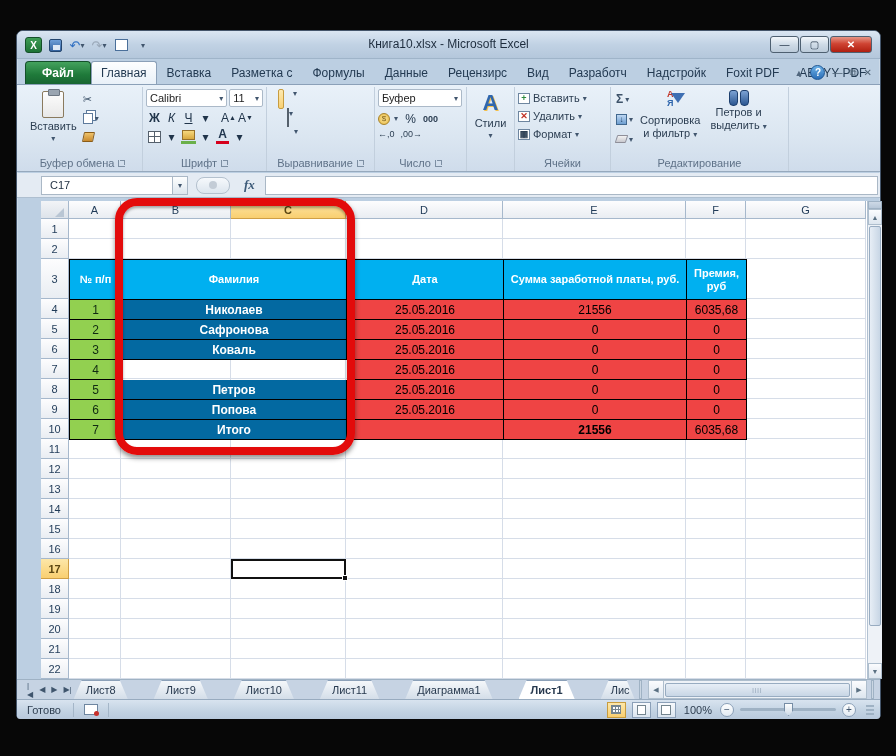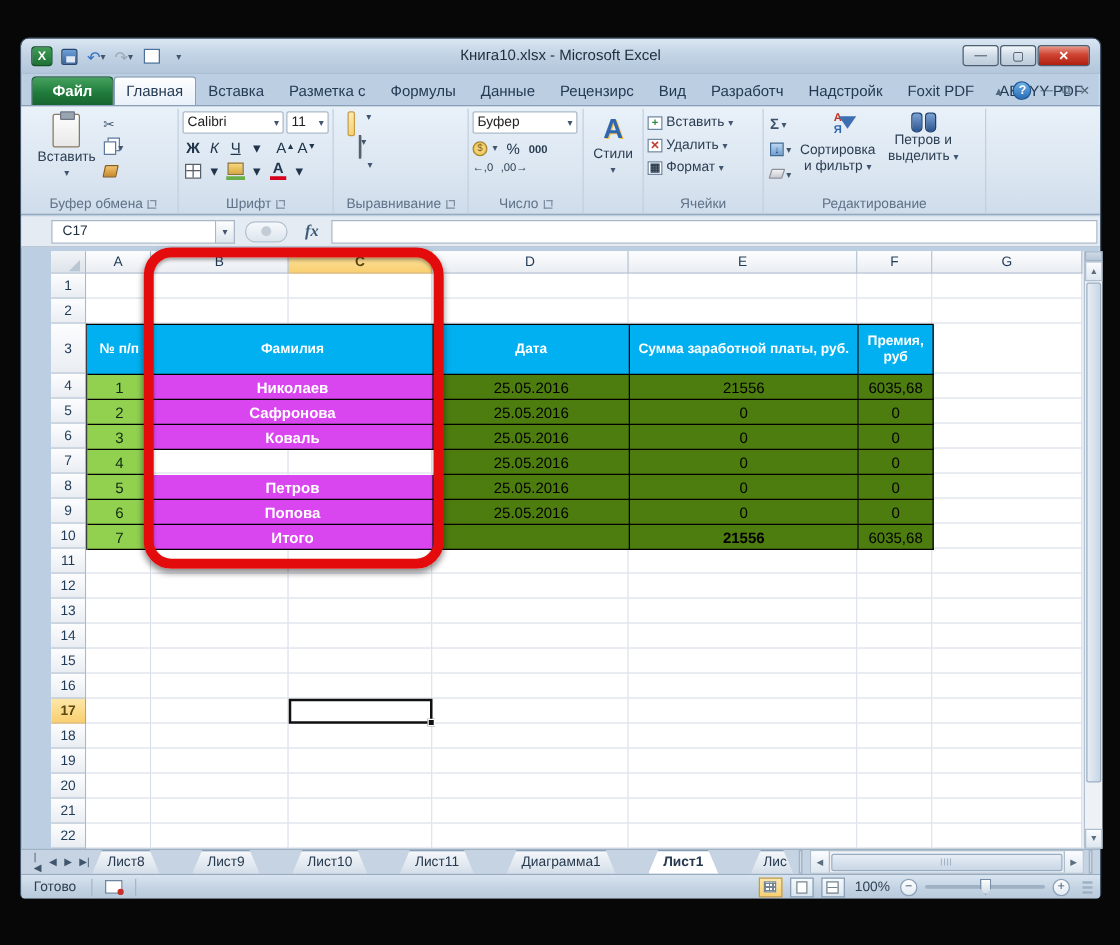--- a/index.html
+++ b/index.html
@@ -113,23 +113,23 @@
   .tc { position:absolute; border-right:1px solid #000; border-bottom:1px solid #000; display:flex; align-items:center; justify-content:center; text-align:center; }
   .c-n   { left:0;    width:52px; }
   .c-nm  { left:52px; width:225px; }
   .c-dt  { left:277px; width:157px; }
   .c-sm  { left:434px; width:183px; }
   .c-bn  { left:617px; width:60px; }
   .r3 { top:0; height:40px; } .r4 { top:40px; height:20px; } .r5 { top:60px; height:20px; }
   .r6 { top:80px; height:20px; } .r7 { top:100px; height:20px; } .r8 { top:120px; height:20px; }
   .r9 { top:140px; height:20px; } .r10 { top:160px; height:20px; }
   .blueh { background:#00B0F0; color:#fff; font-weight:bold; font-size:11px; line-height:13px; padding:0 2px; }
-  .bluec { background:#d946ef; color:#fff; font-weight:bold; font-size:12px; }
+  .bluec { background:#0369a1; color:#fff; font-weight:bold; font-size:12px; }
   .greenc { background:#92D050; color:#102a12; font-size:12px; }
-  .whitec { background:#4d7c0f; color:#000; font-size:12px; }
+  .whitec { background:#ef4444; color:#000; font-size:12px; }
   .boldv { font-weight:bold; }
 
   
   .redbox { position:absolute; left:74px; top:-3px; width:240px; height:257px; border:8px solid #e30b0b; border-radius:22px;
             box-shadow:0 3px 5px rgba(0,0,0,.45), inset 0 2px 3px rgba(0,0,0,.35); z-index:6; }
 
   
   .activecell { position:absolute; left:190px; top:358px; width:115px; height:20px; border:2px solid #111; z-index:3; }
   .fillhandle { position:absolute; right:-4px; bottom:-4px; width:6px; height:6px; background:#111; border:1px solid #fff; }
 

